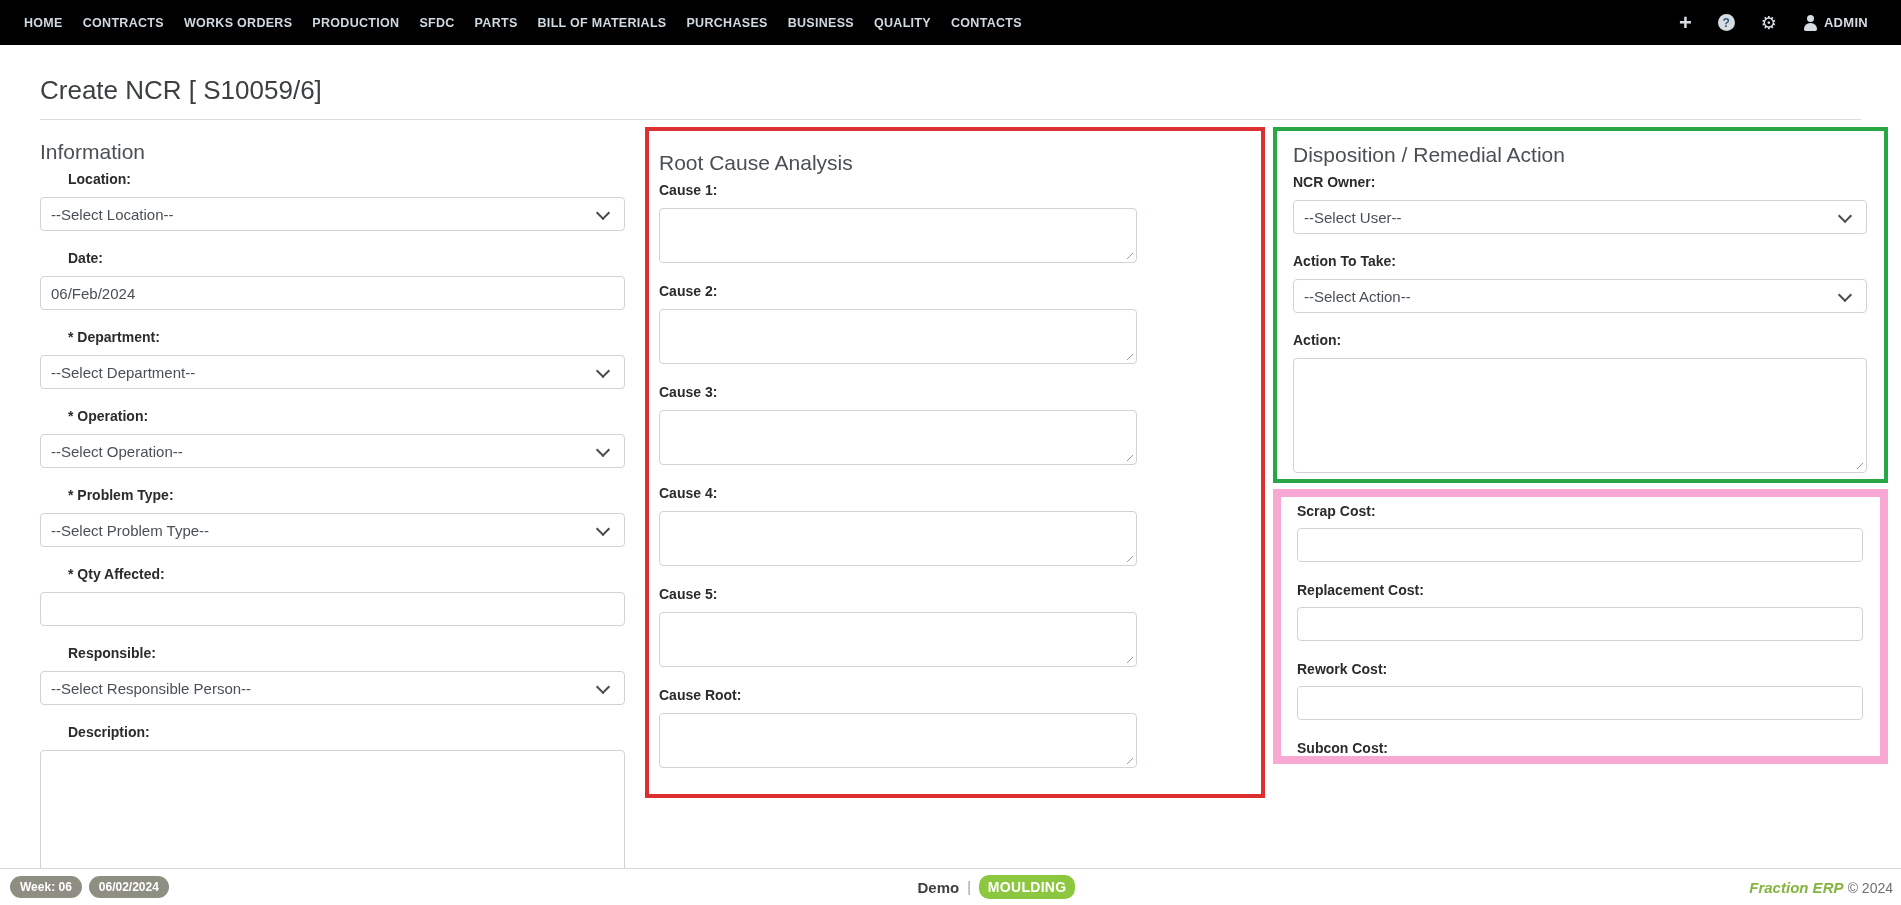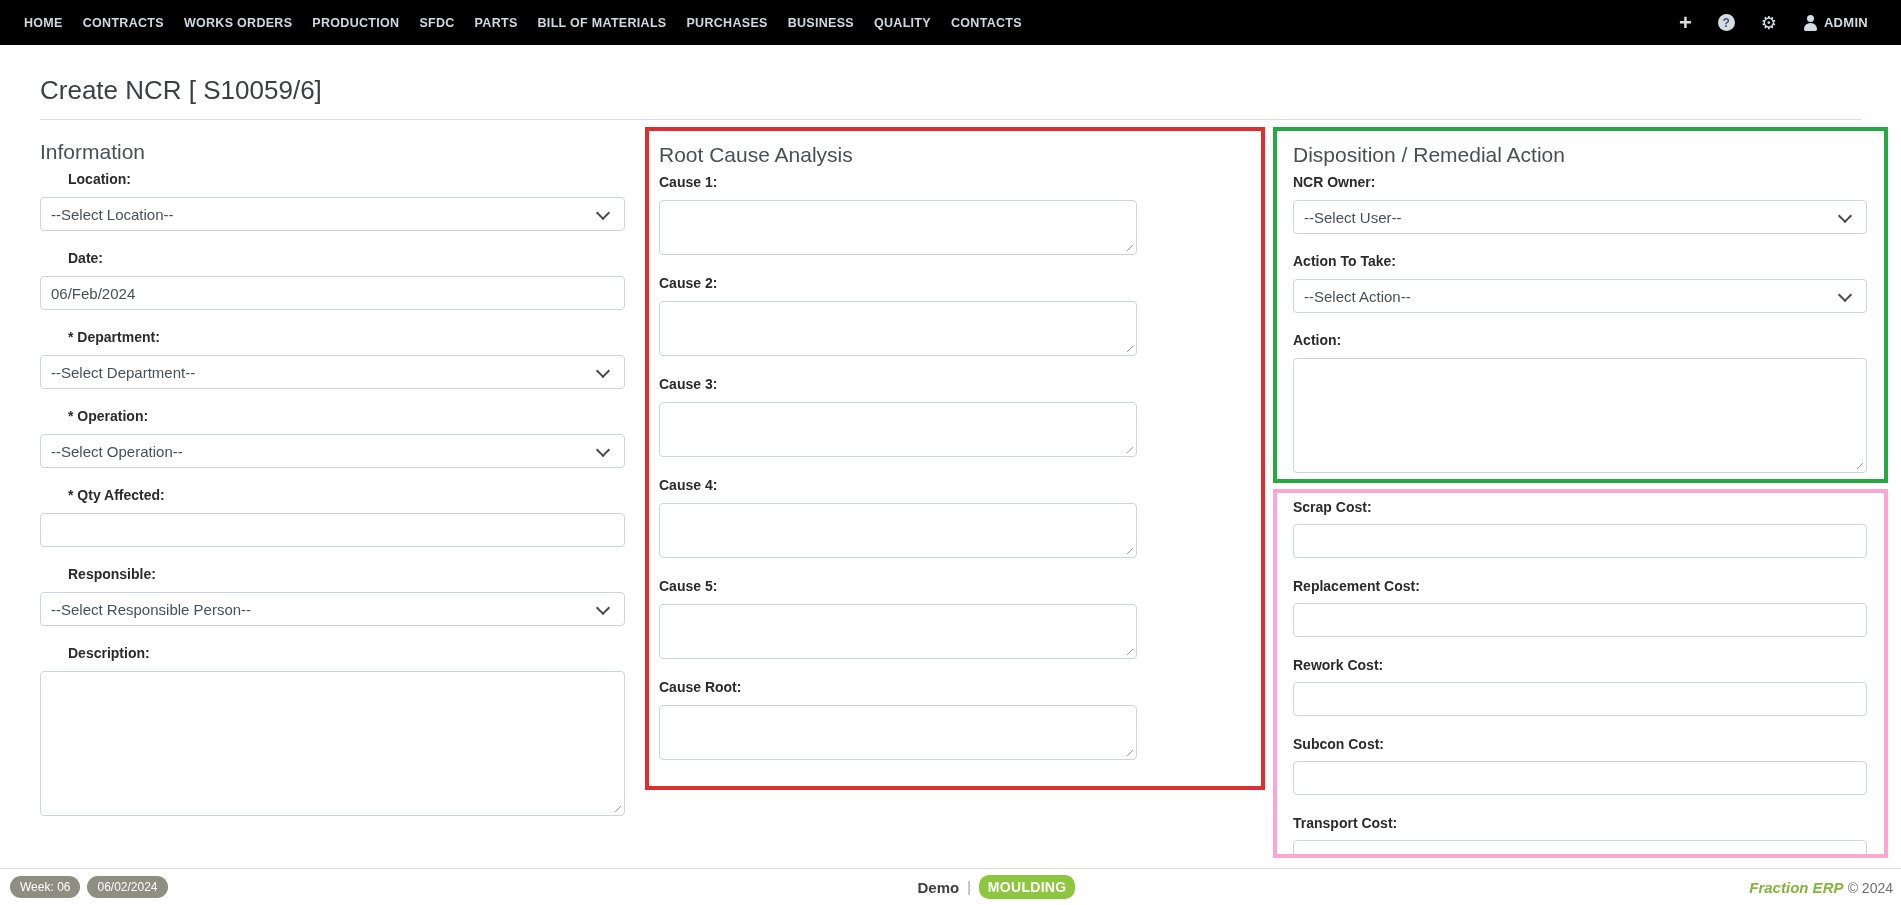--- a/index.html
+++ b/index.html
@@ -144,44 +144,44 @@
   .col-info .field .field-label { margin-bottom: 9px; padding-left: 28px; }
   .col-info .field + .field { margin-top: 19px; }
   .desc-textarea { height: 145px; }
 
   
   .col-rootcause {
     flex: none;
     width: 620px;
     margin-left: 20px;
     border: 4px solid #DC3030;
-    padding: 12px 0 26px 10px;
+    padding: 20px 0 26px 10px;
     background: #fff;
   }
   .col-rootcause .rc-field { width: 478px; margin-top: 8px; }
   .col-rootcause .rc-field .field-label { margin-bottom: 9px; }
   .col-rootcause .rc-field + .rc-field { margin-top: 20px; }
   .cause-textarea { height: 55px; }
 
   
   .col-disposition { flex: none; width: 615px; margin-left: 8px; }
   .green-box {
     border: 4px solid #28A745;
     padding: 12px 17px 6px 16px;
     background: #fff;
   }
   .green-box .field { margin-top: 8px; }
   .green-box .field .field-label { margin-bottom: 9px; }
   .green-box .field + .field { margin-top: 19px; }
   .action-textarea { height: 115px; }
   .blue-box {
     margin-top: 6px;
-    border: 4px solid #f9a8d4;
+    border: 8px solid #f9a8d4;
     padding: 6px 17px 0 16px;
-    height: 369px;
+    height: 275px;
     overflow: hidden;
     background: #fff;
   }
   .blue-box .field .field-label { margin-bottom: 8px; }
   .blue-box .field + .field { margin-top: 20px; }
 
   
   .footer {
     position: fixed;
     left: 0; right: 0; bottom: 0;
@@ -190,21 +190,21 @@
     border-top: 1px solid #d9d9d9;
     display: flex;
     align-items: center;
     padding: 0 8px 0 10px;
     z-index: 10;
   }
   .badge-gray {
     background: #8F8E83;
     color: #ffffff;
     font-size: 12px;
-    font-weight: normal;
+    font-weight: bold;
     padding: 4px 10px;
     border-radius: 11px;
     white-space: nowrap;
   }
   .footer-left { display: flex; align-items: center; gap: 7px; }
   .footer-center {
     position: absolute;
     left: 50%;
     transform: translateX(-50%);
     margin-left: 46px;
@@ -289,20 +289,28 @@
 
       <div class="field">
         <label class="field-label">* Operation:</label>
         <div class="select-wrap">
           <select>
             <option>--Select Operation--</option>
           </select>
         </div>
       </div>
 
+      <div class="field">
+        <label class="field-label">* Problem Type:</label>
+        <div class="select-wrap">
+          <select>
+            <option>--Select Problem Type--</option>
+          </select>
+        </div>
+      </div>
 
       <div class="field">
         <label class="field-label">* Qty Affected:</label>
         <input type="text" style="">
       </div>
 
       <div class="field">
         <label class="field-label">Responsible:</label>
         <div class="select-wrap">
           <select>

